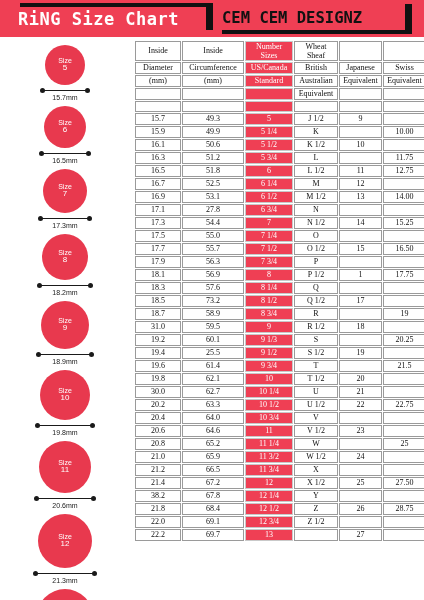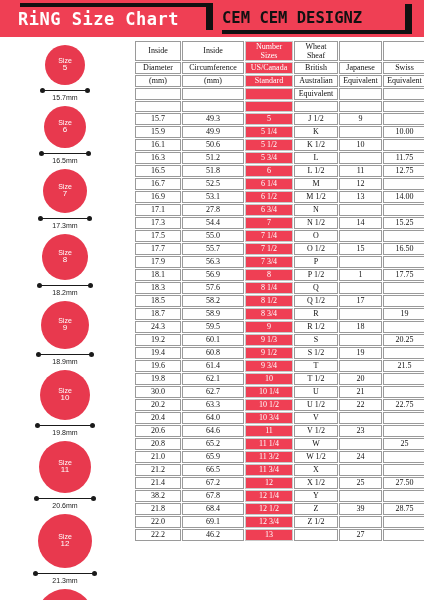--- a/index.html
+++ b/index.html
@@ -462,53 +462,53 @@
           <tr>
             <td>18.3</td>
             <td>57.6</td>
             <td class="num">8 1/4</td>
             <td>Q</td>
             <td></td>
             <td></td>
           </tr>
           <tr>
             <td>18.5</td>
-            <td>58.2</td>
+            <td>73.2</td>
             <td class="num">8 1/2</td>
             <td>Q 1/2</td>
             <td>17</td>
             <td></td>
           </tr>
           <tr>
             <td>18.7</td>
             <td>58.9</td>
             <td class="num">8 3/4</td>
             <td>R</td>
             <td></td>
             <td>19</td>
           </tr>
           <tr>
-            <td>24.3</td>
+            <td>31.0</td>
             <td>59.5</td>
             <td class="num">9</td>
             <td>R 1/2</td>
             <td>18</td>
             <td></td>
           </tr>
           <tr>
             <td>19.2</td>
             <td>60.1</td>
             <td class="num">9 1/3</td>
             <td>S</td>
             <td></td>
             <td>20.25</td>
           </tr>
           <tr>
             <td>19.4</td>
-            <td>60.8</td>
+            <td>25.5</td>
             <td class="num">9 1/2</td>
             <td>S 1/2</td>
             <td>19</td>
             <td></td>
           </tr>
           <tr>
             <td>19.6</td>
             <td>61.4</td>
             <td class="num">9 3/4</td>
             <td>T</td>
@@ -593,34 +593,34 @@
             <td class="num">12 1/4</td>
             <td>Y</td>
             <td></td>
             <td></td>
           </tr>
           <tr>
             <td>21.8</td>
             <td>68.4</td>
             <td class="num">12 1/2</td>
             <td>Z</td>
-            <td>39</td>
+            <td>26</td>
             <td>28.75</td>
           </tr>
           <tr>
             <td>22.0</td>
             <td>69.1</td>
             <td class="num">12 3/4</td>
             <td>Z 1/2</td>
             <td></td>
             <td></td>
           </tr>
           <tr>
             <td>22.2</td>
-            <td>46.2</td>
+            <td>69.7</td>
             <td class="num">13</td>
             <td></td>
             <td>27</td>
             <td></td>
           </tr>
         </tbody>
     </table>
   </div>
 
 </div>

